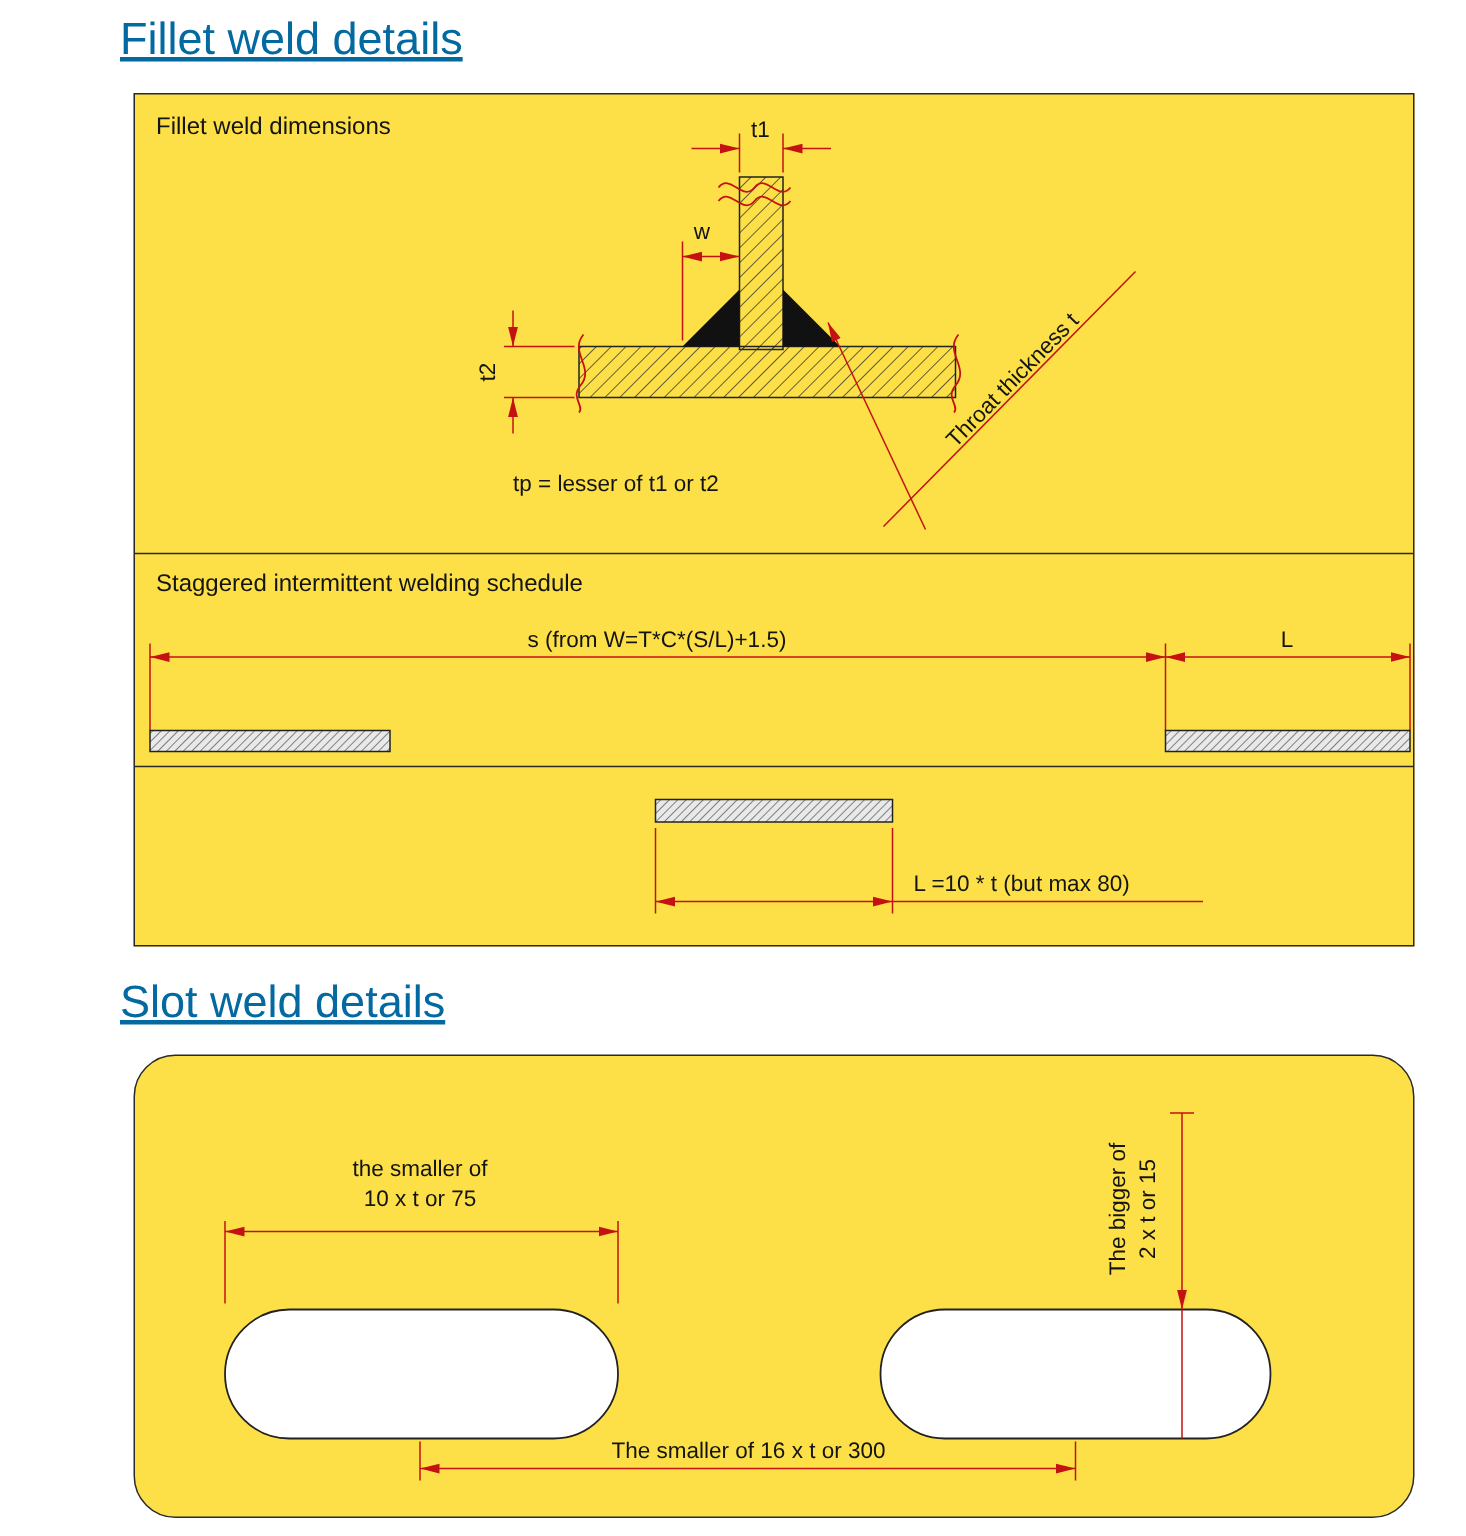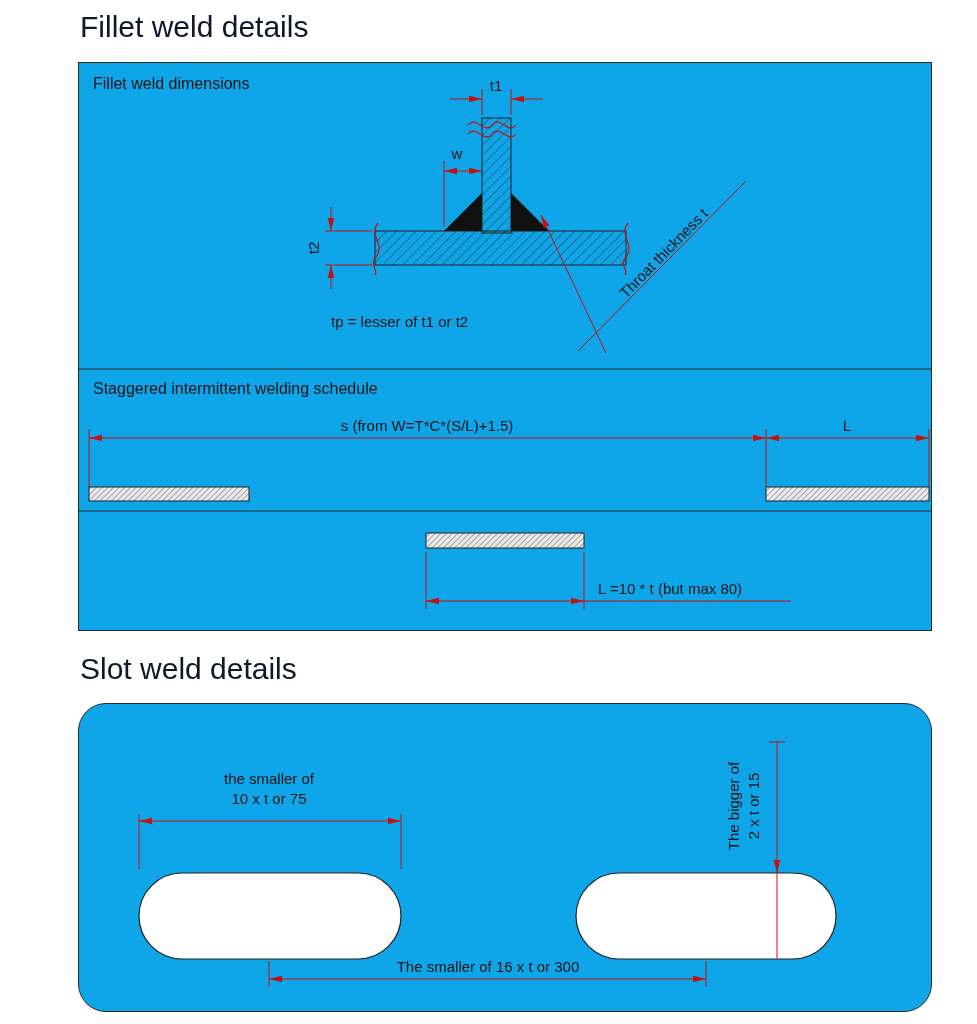--- a/index.html
+++ b/index.html
@@ -1,19 +1,19 @@
 <!DOCTYPE html>
 <html><head>
 <meta charset="utf-8">
 <style>
   html,body { margin:0; padding:0; background:#ffffff; }
   .page { position:relative; width:977px; height:1024px; background:#ffffff;
           font-family:"Liberation Sans", sans-serif; overflow:hidden; }
-  .h-title { position:absolute; left:80px; font-size:30px; color:#0f172a; }
-  .panel { position:absolute; left:78px; border:1px solid #2a2a2a; background:#0ea5e9; }
+  .h-title { position:absolute; left:80px; font-size:30px; color:#0369a1;text-decoration:underline; }
+  .panel { position:absolute; left:89px; border:1px solid #2a2a2a; background:#fde047; }
   svg { display:block; }
   svg text { font-family:"Liberation Sans", sans-serif; fill:#141414; }
   .t  { font-size:15px; }
   .label16 { font-size:16px; }
   .dim line { stroke:#c41212; stroke-width:1; fill:none; }
   .dimstroke { stroke:#c41212; stroke-width:1.2; fill:none; }
 </style>
 </head>
 <body>
 

